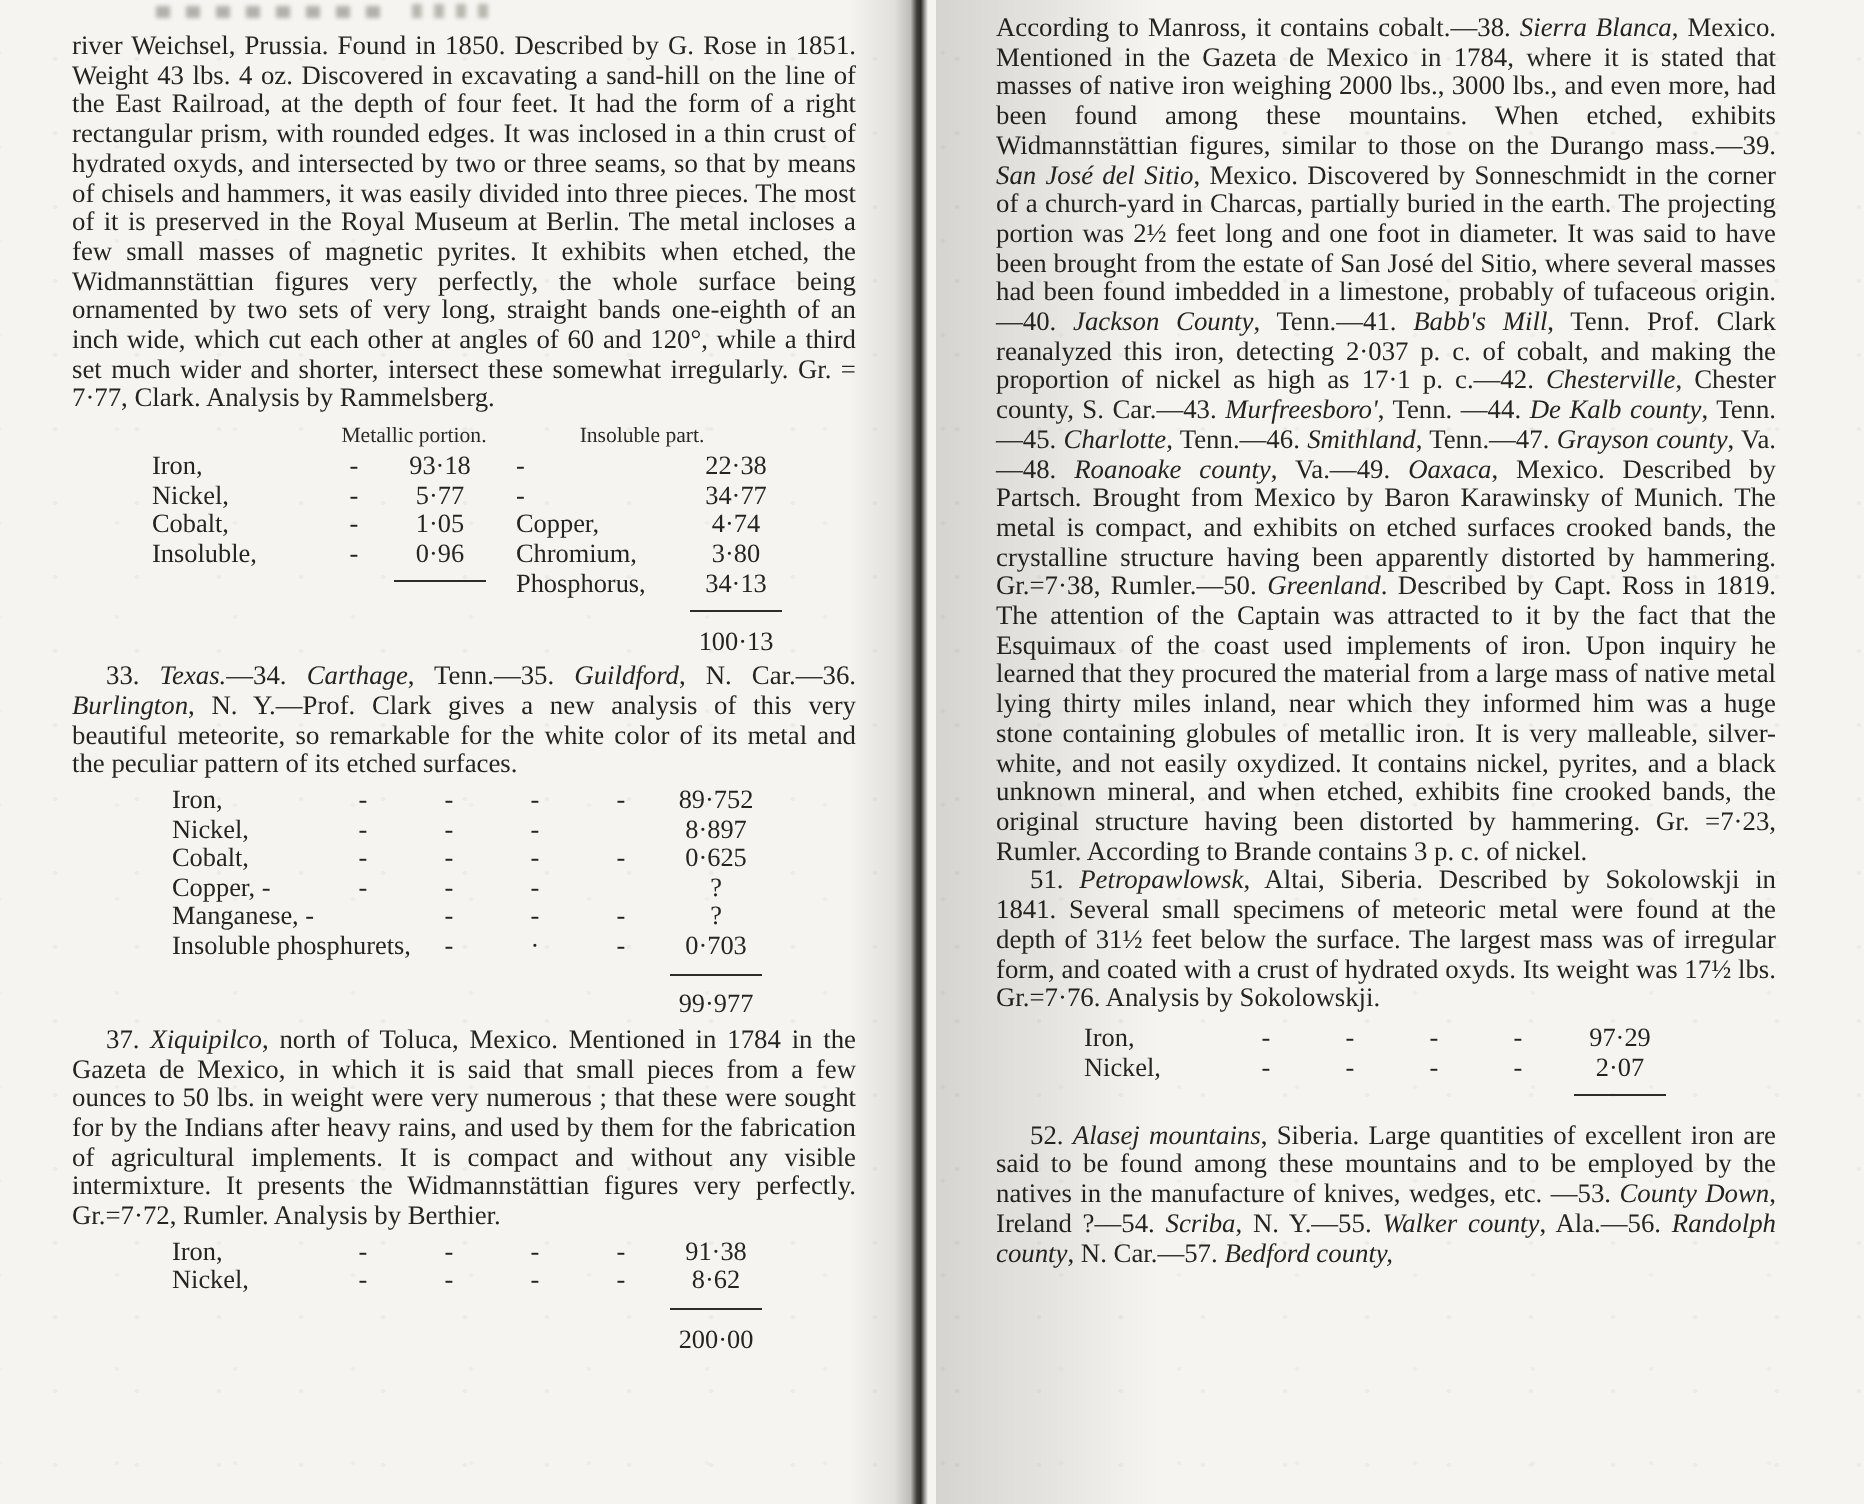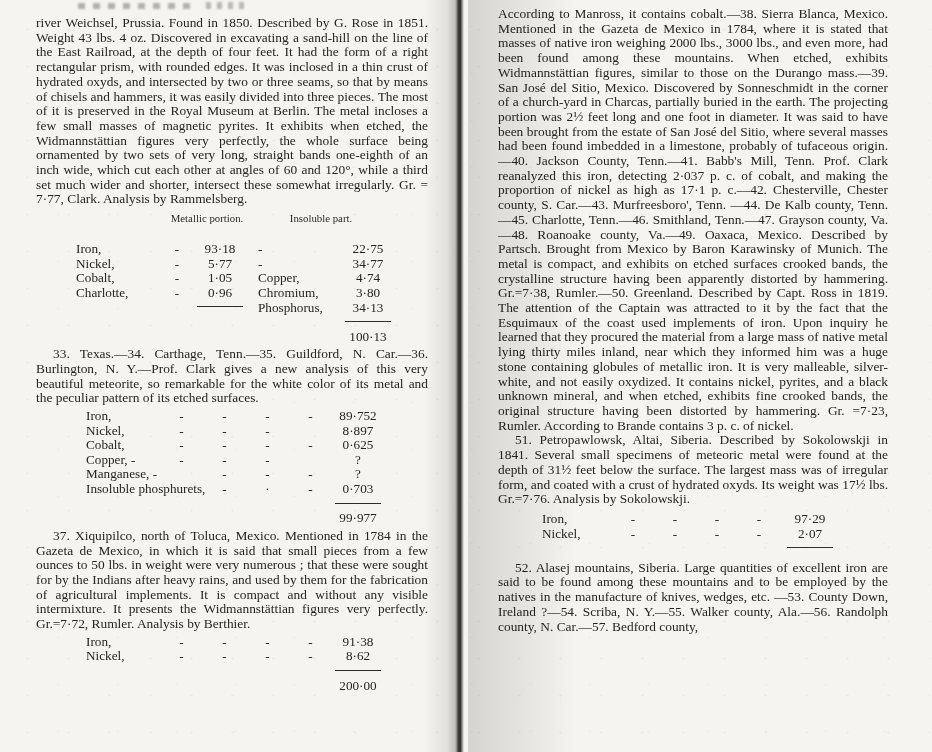--- a/index.html
+++ b/index.html
@@ -12,37 +12,37 @@
     background-size:41px 37px, 59px 47px;
     background-position:7px 11px, 29px 3px;
     font-family:"Liberation Serif", serif;
     color:#262420;
   }
   .col{position:absolute;}
   .col-left{left:36px;top:16px;width:392px;}
   .col-right{left:498px;top:7px;width:390px;}
   p.body{margin:0;text-align:justify;font-size:13.4px;line-height:14.7px;}
   .ind{text-indent:17px;}
-  .it{}
+  .it{font-style:italic;}
 
   .tbl{font-size:13.2px;line-height:14.6px;}
   .r{display:grid;}
   .t1{margin:5px 0 3px 40px;width:318px;}
   .t1 .r{grid-template-columns:88px 26px 60px 92px 52px;}
   .t2{margin:3px 0 3px 50px;width:334px;}
   .t2 .r{grid-template-columns:74px 43px 43px 43px 43px 52px;}
   .t4{margin:5px 0 5px 44px;width:298px;}
   .t4 .r{grid-template-columns:70px 42px 42px 42px 42px 60px;}
   .c{display:block;min-height:1px;}
   .lft{text-align:left;}
   .ctr{text-align:center;}
   .rgt{text-align:center;}
   .pl{padding-left:8px;}
   .nw{white-space:nowrap;}
-  .hdr{font-size:10.8px;line-height:13px;margin-bottom:17px;color:#2c2a26;}
+  .hdr{font-size:10.8px;line-height:13px;margin-bottom:1px;color:#2c2a26;}
   .sp24{grid-column:2/4;}
   .sp46{grid-column:4/6;padding-right:2px;}
   .rule{display:inline-block;width:46px;border-top:1.4px solid #2e2c28;height:3px;vertical-align:middle;}
 
   .gutter{
     position:absolute;left:424px;top:0;width:46px;height:752px;pointer-events:none;
     background:linear-gradient(to right,
       rgba(95,92,85,0) 0%,
       rgba(95,92,85,0.13) 50%,
       rgba(74,71,64,0.32) 68%,
@@ -77,38 +77,38 @@
       <div class="r hdr">
         <span class="c"></span>
         <span class="c ctr sp24">Metallic portion.</span>
         <span class="c rgt sp46">Insoluble part.</span>
       </div>
       <div class="r">
         <span class="c lft">Iron,</span>
         <span class="c ctr">-</span>
         <span class="c rgt">93·18</span>
         <span class="c lft pl">-</span>
-        <span class="c rgt">22·75</span>
+        <span class="c rgt">22·38</span>
       </div>
       <div class="r">
         <span class="c lft">Nickel,</span>
         <span class="c ctr">-</span>
         <span class="c rgt">5·77</span>
         <span class="c lft pl">-</span>
         <span class="c rgt">34·77</span>
       </div>
       <div class="r">
         <span class="c lft">Cobalt,</span>
         <span class="c ctr">-</span>
         <span class="c rgt">1·05</span>
         <span class="c lft pl">Copper,</span>
         <span class="c rgt">4·74</span>
       </div>
       <div class="r">
-        <span class="c lft">Charlotte,</span>
+        <span class="c lft">Insoluble,</span>
         <span class="c ctr">-</span>
         <span class="c rgt">0·96</span>
         <span class="c lft pl">Chromium,</span>
         <span class="c rgt">3·80</span>
       </div>
       <div class="r">
         <span class="c"></span>
         <span class="c"></span>
         <span class="c rgt"><span class="rule"></span></span>
         <span class="c lft pl">Phosphorus,</span>

